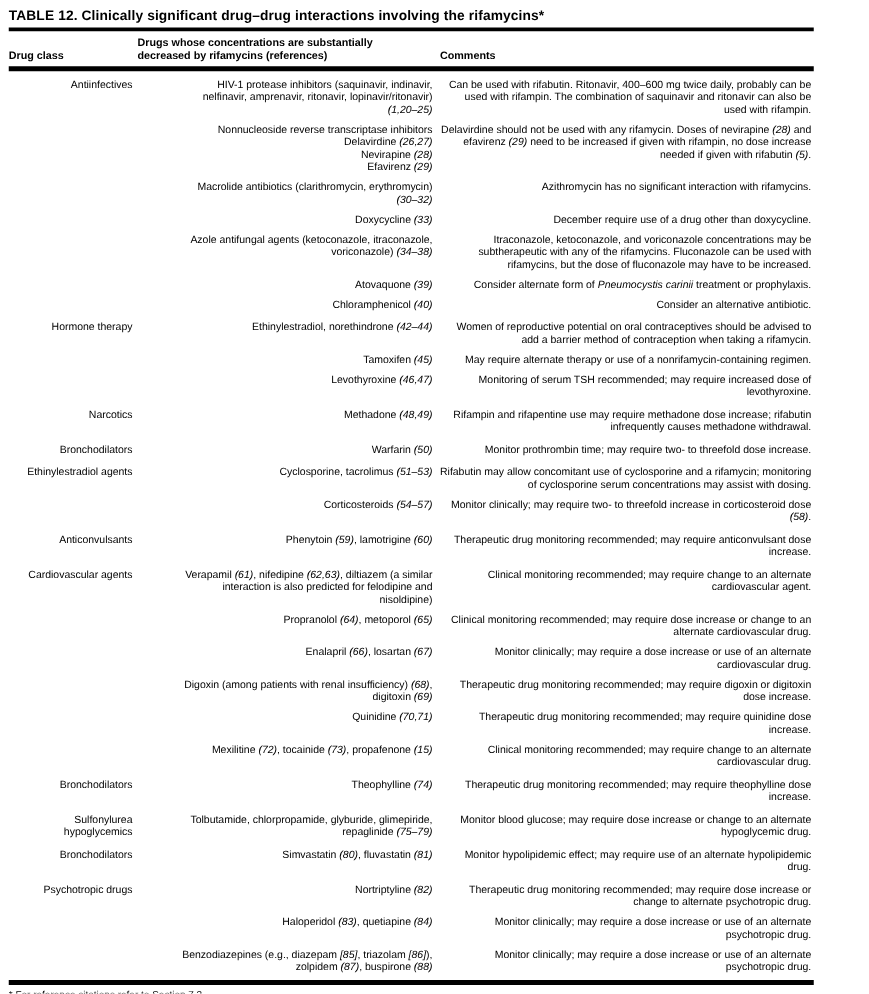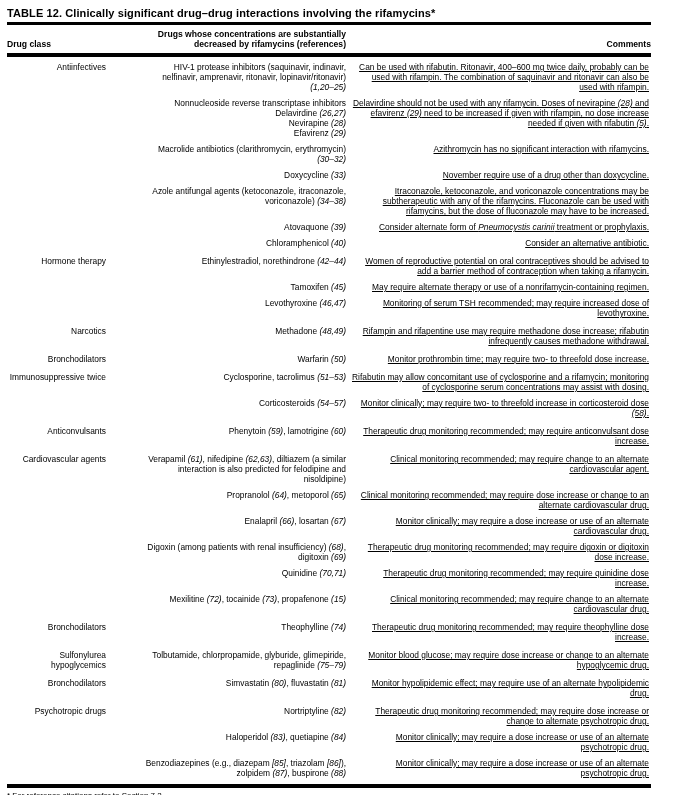--- a/index.html
+++ b/index.html
@@ -9,29 +9,29 @@
   .title{font-size:11px;font-weight:bold;padding:1px 0 3px 0;letter-spacing:.1px;}
   .rule{background:#000;}
   .rule.r-top{height:3px;}
   .rule.r-head{height:4px;}
   .rule.r-bottom{height:4px;}
   .hdr-row{display:flex;align-items:flex-end;padding:4px 0 4px 0;}
   .hdr{font-weight:bold;font-size:8.6px;line-height:10px;}
   .c1{width:103px;flex:none;box-sizing:border-box;}
   .c2{width:242px;flex:none;box-sizing:border-box;padding-right:6px;}
   .c3{flex:1;box-sizing:border-box;}
-  .hdr.c2,.hdr.c3{text-align:right;white-space:pre-line;}
+  .hdr.c2,.hdr.c3{text-align:left;white-space:pre-line;}
   .tbody{padding-top:5px;}
   .section{padding-top:2px;}
   .section:first-child{padding-top:0;}
   .row{display:flex;margin-bottom:6px;font-size:8.4px;line-height:10px;text-align:right;}
   .dc{padding-left:8px;text-indent:-8px;padding-right:4px;}
   .dl{padding-left:8px;text-indent:-8px;}
   .dl.i1{padding-left:14px;}
-  .cm{padding-left:9px;text-indent:-9px;padding-right:2px;text-decoration:underline;}
+  .cm{padding-left:9px;text-indent:-9px;padding-right:2px;}
   .footnote{font-size:8px;line-height:10px;padding-top:3px;}
   i{font-style:italic;}
 </style>
 </head>
 <body>
 
 <div class="page">
   <div class="title">TABLE 12. Clinically significant drug–drug interactions involving the rifamycins*</div>
   <div class="rule r-top"></div>
   <div class="hdr-row">
@@ -68,21 +68,21 @@
             <div class="dl i0">Macrolide antibiotics (clarithromycin, erythromycin)</div>
             <div class="dl i1"><i>(30–32)</i></div>
           </div>
           <div class="c3 cm">Azithromycin has no significant interaction with rifamycins.</div>
         </div>
         <div class="row">
           <div class="c1 dc"></div>
           <div class="c2">
             <div class="dl i0">Doxycycline <i>(33)</i></div>
           </div>
-          <div class="c3 cm">November require use of a drug other than doxycycline.</div>
+          <div class="c3 cm">December require use of a drug other than doxycycline.</div>
         </div>
         <div class="row">
           <div class="c1 dc"></div>
           <div class="c2">
             <div class="dl i0">Azole antifungal agents (ketoconazole, itraconazole,</div>
             <div class="dl i1">voriconazole) <i>(34–38)</i></div>
           </div>
           <div class="c3 cm">Itraconazole, ketoconazole, and voriconazole concentrations may be subtherapeutic with any of the rifamycins. Fluconazole can be used with rifamycins, but the dose of fluconazole may have to be increased.</div>
         </div>
         <div class="row">
@@ -136,21 +136,21 @@
         <div class="row">
           <div class="c1 dc">Bronchodilators</div>
           <div class="c2">
             <div class="dl i0">Warfarin <i>(50)</i></div>
           </div>
           <div class="c3 cm">Monitor prothrombin time; may require two- to threefold dose increase.</div>
         </div>
       </div>
       <div class="section">
         <div class="row">
-          <div class="c1 dc">Immunosuppressive twice</div>
+          <div class="c1 dc">Ethinylestradiol agents</div>
           <div class="c2">
             <div class="dl i0">Cyclosporine, tacrolimus <i>(51–53)</i></div>
           </div>
           <div class="c3 cm">Rifabutin may allow concomitant use of cyclosporine and a rifamycin; monitoring of cyclosporine serum concentrations may assist with dosing.</div>
         </div>
         <div class="row">
           <div class="c1 dc"></div>
           <div class="c2">
             <div class="dl i0">Corticosteroids <i>(54–57)</i></div>
           </div>

